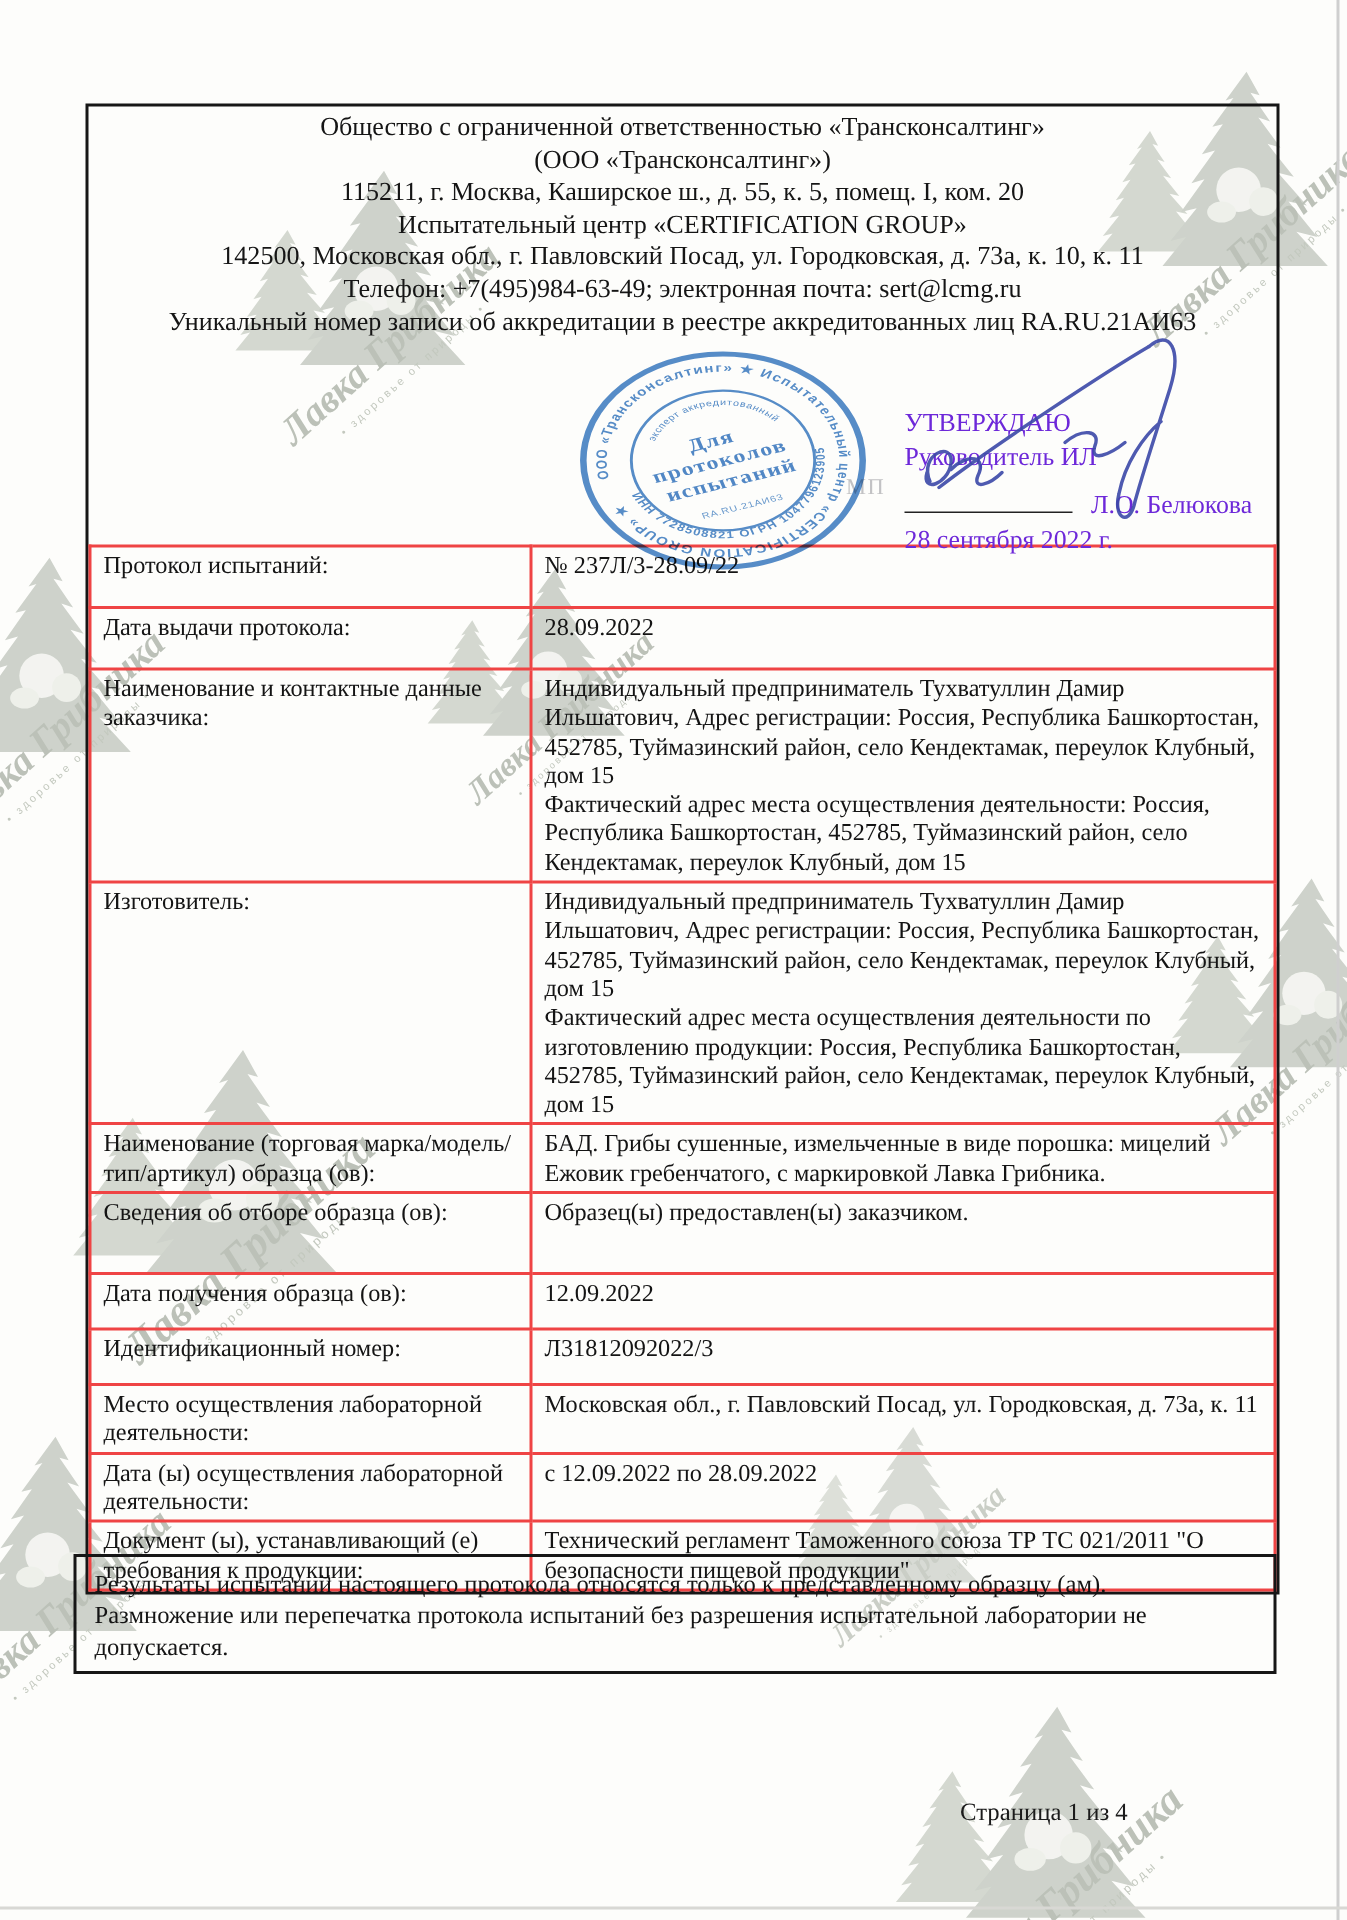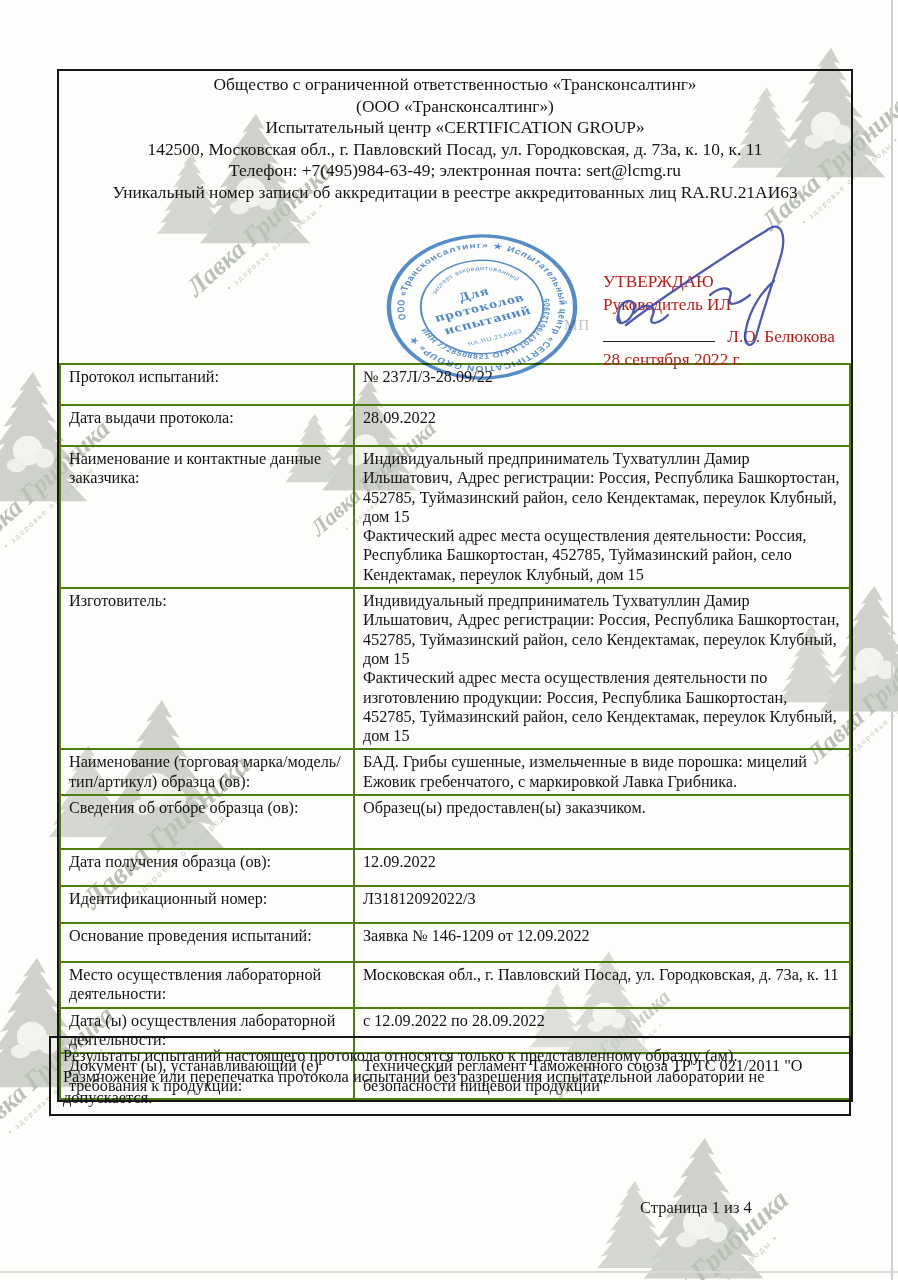--- a/index.html
+++ b/index.html
@@ -13,28 +13,28 @@
   .frame{
     position:absolute;left:57px;top:69px;width:792px;z-index:1;
     border:2px solid #161616;
   }
   .doc-header{padding-top:3px;height:173px;text-align:center;font-size:17.4px;line-height:21.6px;color:#151515;}
   .doc-header div{white-space:nowrap;}
   .stamp-area{height:116px;position:relative;}
   
   table.protocol{border-collapse:collapse;width:100%;table-layout:fixed;}
   table.protocol td{
-    border:2px solid #4d7c0f;vertical-align:top;
+    border:2px solid #ef4444;vertical-align:top;
     padding:3px 8px 2px 8px;font-size:16.2px;line-height:19.3px;color:#141414;
   }
   td.lbl{width:276px;}
   td.val{white-space:pre-line;}
   
   .stamp{position:absolute;left:385px;top:233px;z-index:3;mix-blend-mode:multiply;opacity:.93;overflow:visible;}
-  .approve{position:absolute;left:603px;top:270px;z-index:2;font-size:17.2px;line-height:23px;color:#b91c1c;}
+  .approve{position:absolute;left:603px;top:270px;z-index:2;font-size:17.2px;line-height:23px;color:#6d28d9;}
   .sig-row{margin-top:9px;white-space:nowrap;}
   .sig-line{display:inline-block;width:112px;border-bottom:1.6px solid #222;height:14px;}
   .mp{position:absolute;left:564px;top:306px;z-index:1;font-size:15px;color:#c2c2c4;letter-spacing:1px;margin-top:11px;}
   .signature{position:absolute;left:590px;top:221px;z-index:3;overflow:visible;}
   
   .disclaimer{
     position:absolute;left:49px;top:1036px;width:776px;z-index:1;
     border:2px solid #161616;padding:7px 10px 6px 12px;font-size:16.4px;line-height:21px;color:#141414;
   }
   .pagenum{position:absolute;left:640px;top:1198px;z-index:1;font-size:16.5px;color:#1b1b1b;}
@@ -88,20 +88,21 @@
       <use href="#wm-sym"></use>
     </svg>
   <svg class="wm" style="left:536px;top:950px;opacity:.7" width="140" height="140">
       <use href="#wm-sym"></use>
     </svg>
 
   <div class="frame">
     <div class="doc-header">
       <div>Общество с ограниченной ответственностью «Трансконсалтинг»</div>
       <div>(ООО «Трансконсалтинг»)</div>
+      <div>115211, г. Москва, Каширское ш., д. 55, к. 5, помещ. I, ком. 20</div>
       <div>Испытательный центр «CERTIFICATION GROUP»</div>
       <div>142500, Московская обл., г. Павловский Посад, ул. Городковская, д. 73а, к. 10, к. 11</div>
       <div>Телефон: +7(495)984-63-49; электронная почта: sert@lcmg.ru</div>
       <div>Уникальный номер записи об аккредитации в реестре аккредитованных лиц RA.RU.21АИ63</div>
     </div>
 
     <div class="stamp-area"></div>
 
     <table class="protocol">
       <tbody>
@@ -131,24 +132,20 @@
             <td class="lbl">Сведения об отборе образца (ов):</td>
             <td class="val">Образец(ы) предоставлен(ы) заказчиком.</td>
           </tr>
       <tr style="height:37px">
             <td class="lbl">Дата получения образца (ов):</td>
             <td class="val">12.09.2022</td>
           </tr>
       <tr style="height:37px">
             <td class="lbl">Идентификационный номер:</td>
             <td class="val">Л31812092022/3</td>
-          </tr>
-      <tr style="height:39px">
-            <td class="lbl">Основание проведения испытаний:</td>
-            <td class="val">Заявка № 146-1209 от 12.09.2022</td>
           </tr>
       <tr style="height:43px">
             <td class="lbl">Место осуществления лабораторной деятельности:</td>
             <td class="val">Московская обл., г. Павловский Посад, ул. Городковская, д. 73а,  к. 11</td>
           </tr>
       <tr style="height:38px">
             <td class="lbl">Дата (ы) осуществления лабораторной деятельности:</td>
             <td class="val">с 12.09.2022 по 28.09.2022</td>
           </tr>
       <tr style="height:38px">

